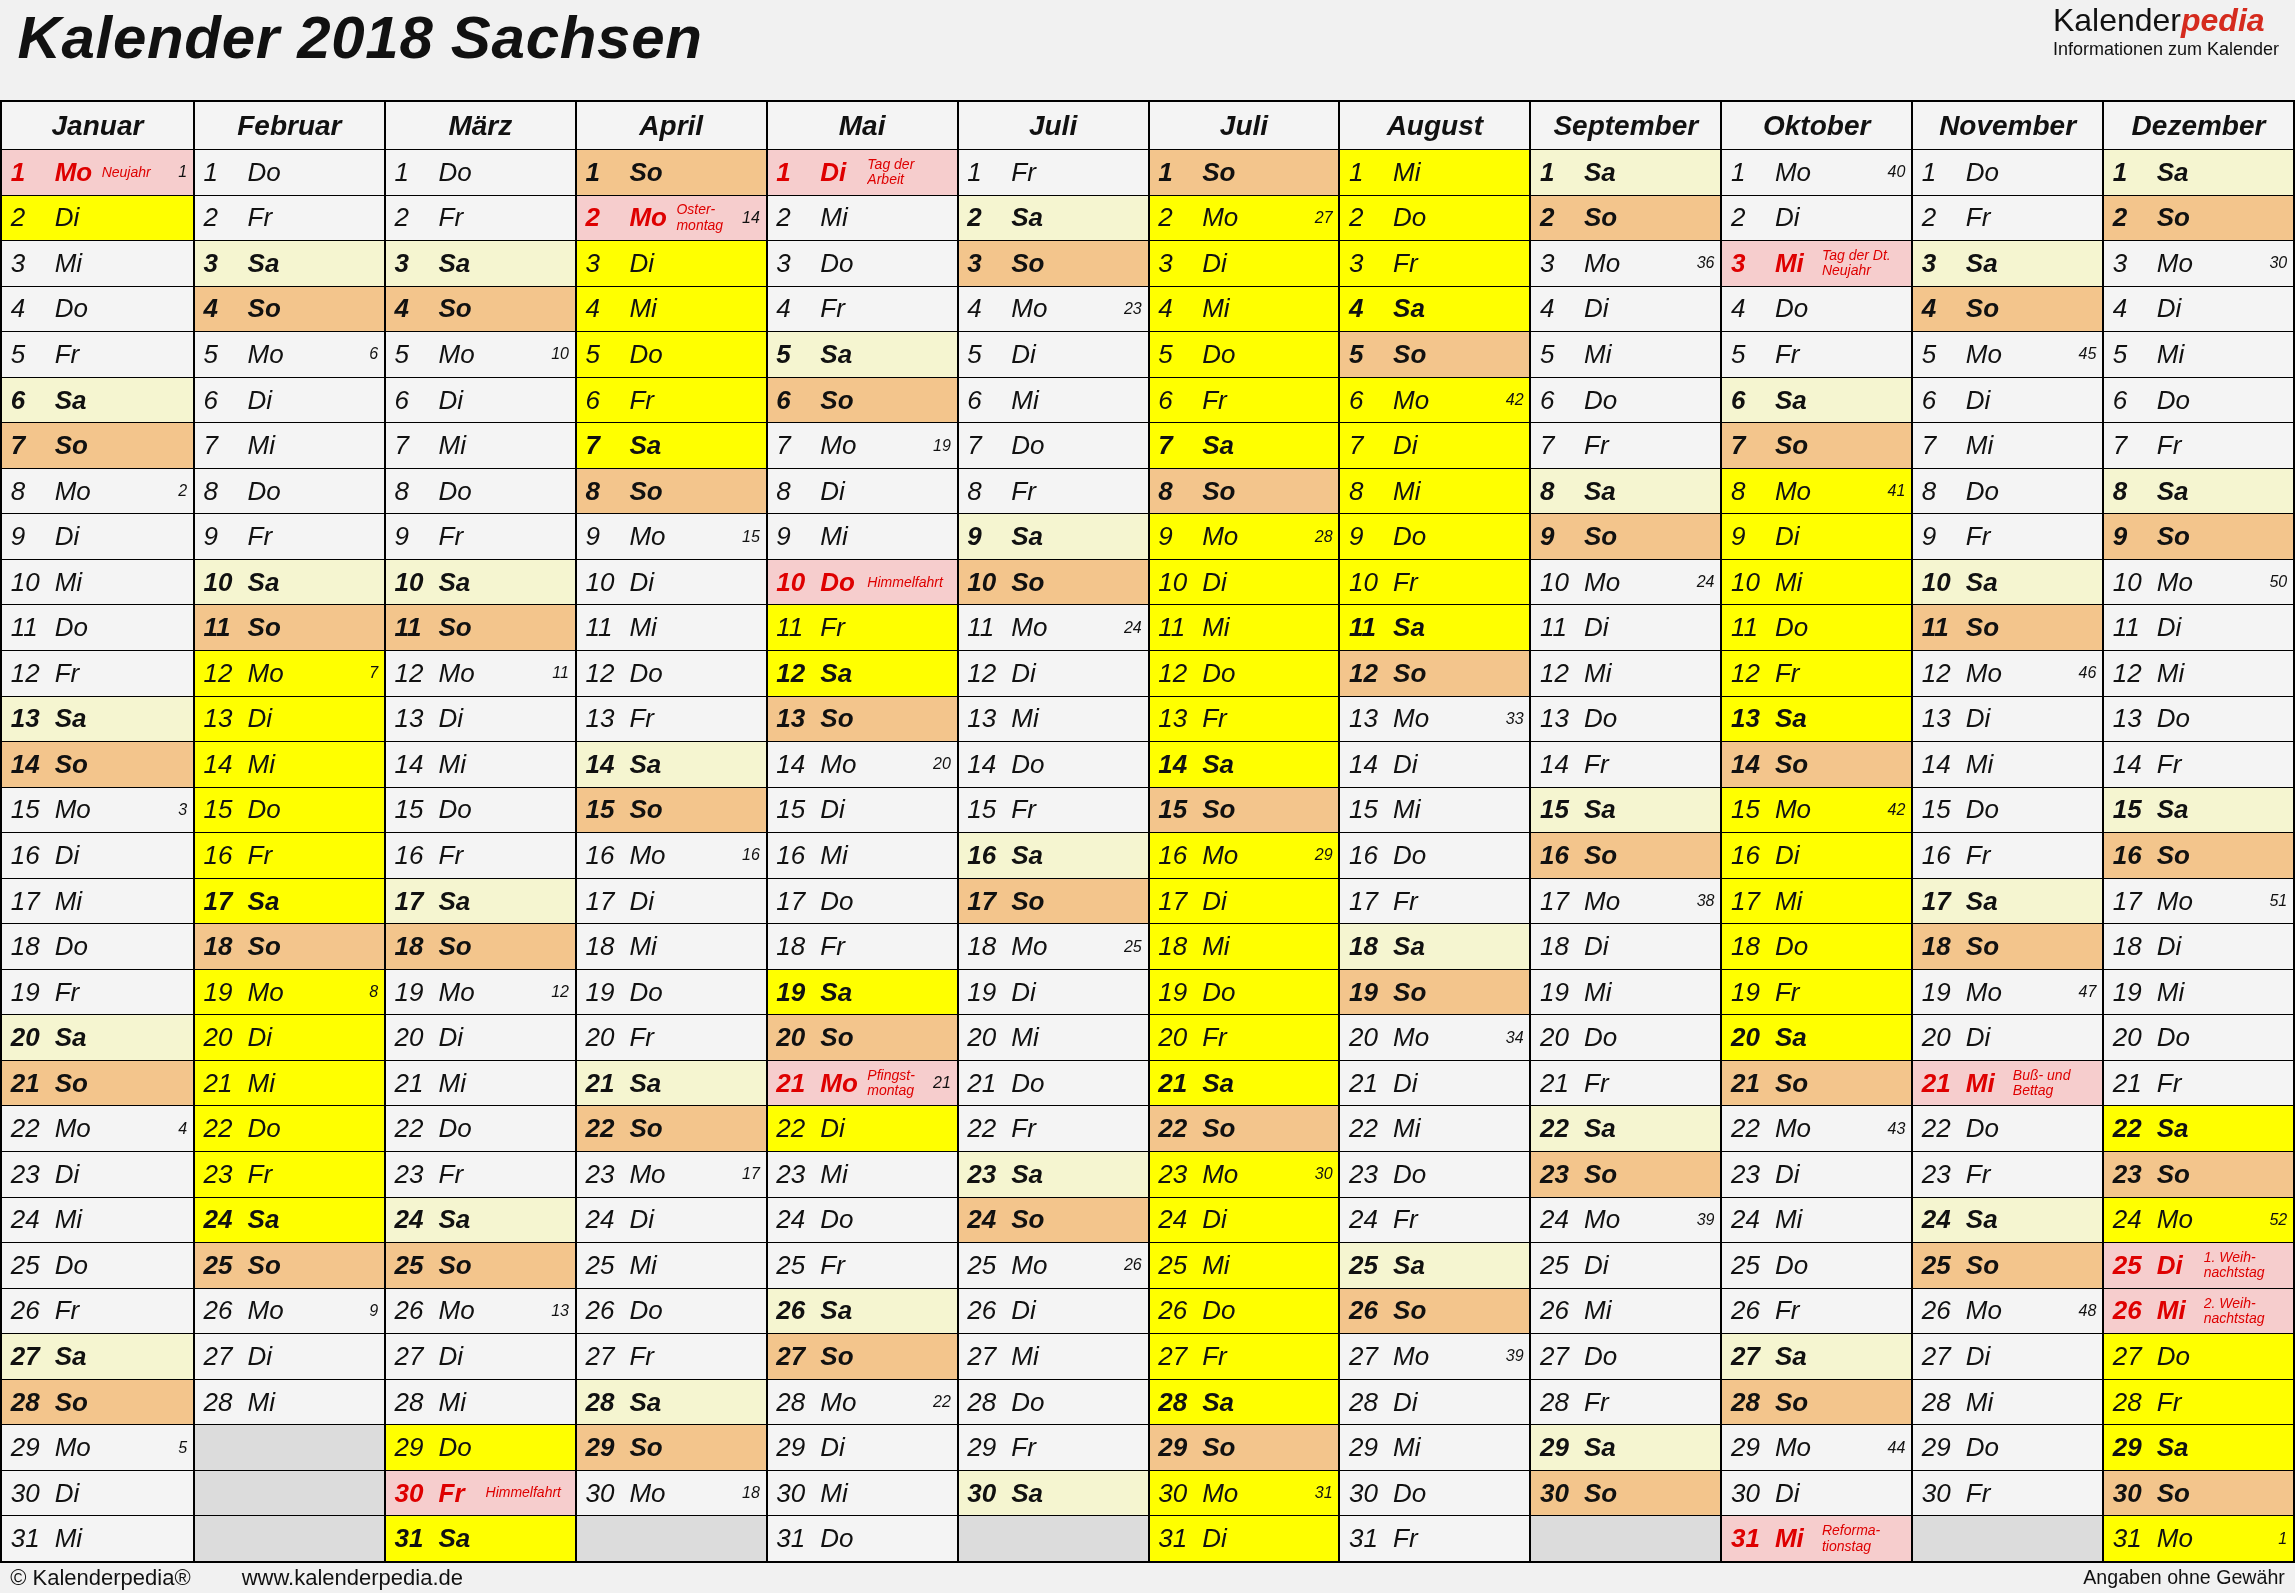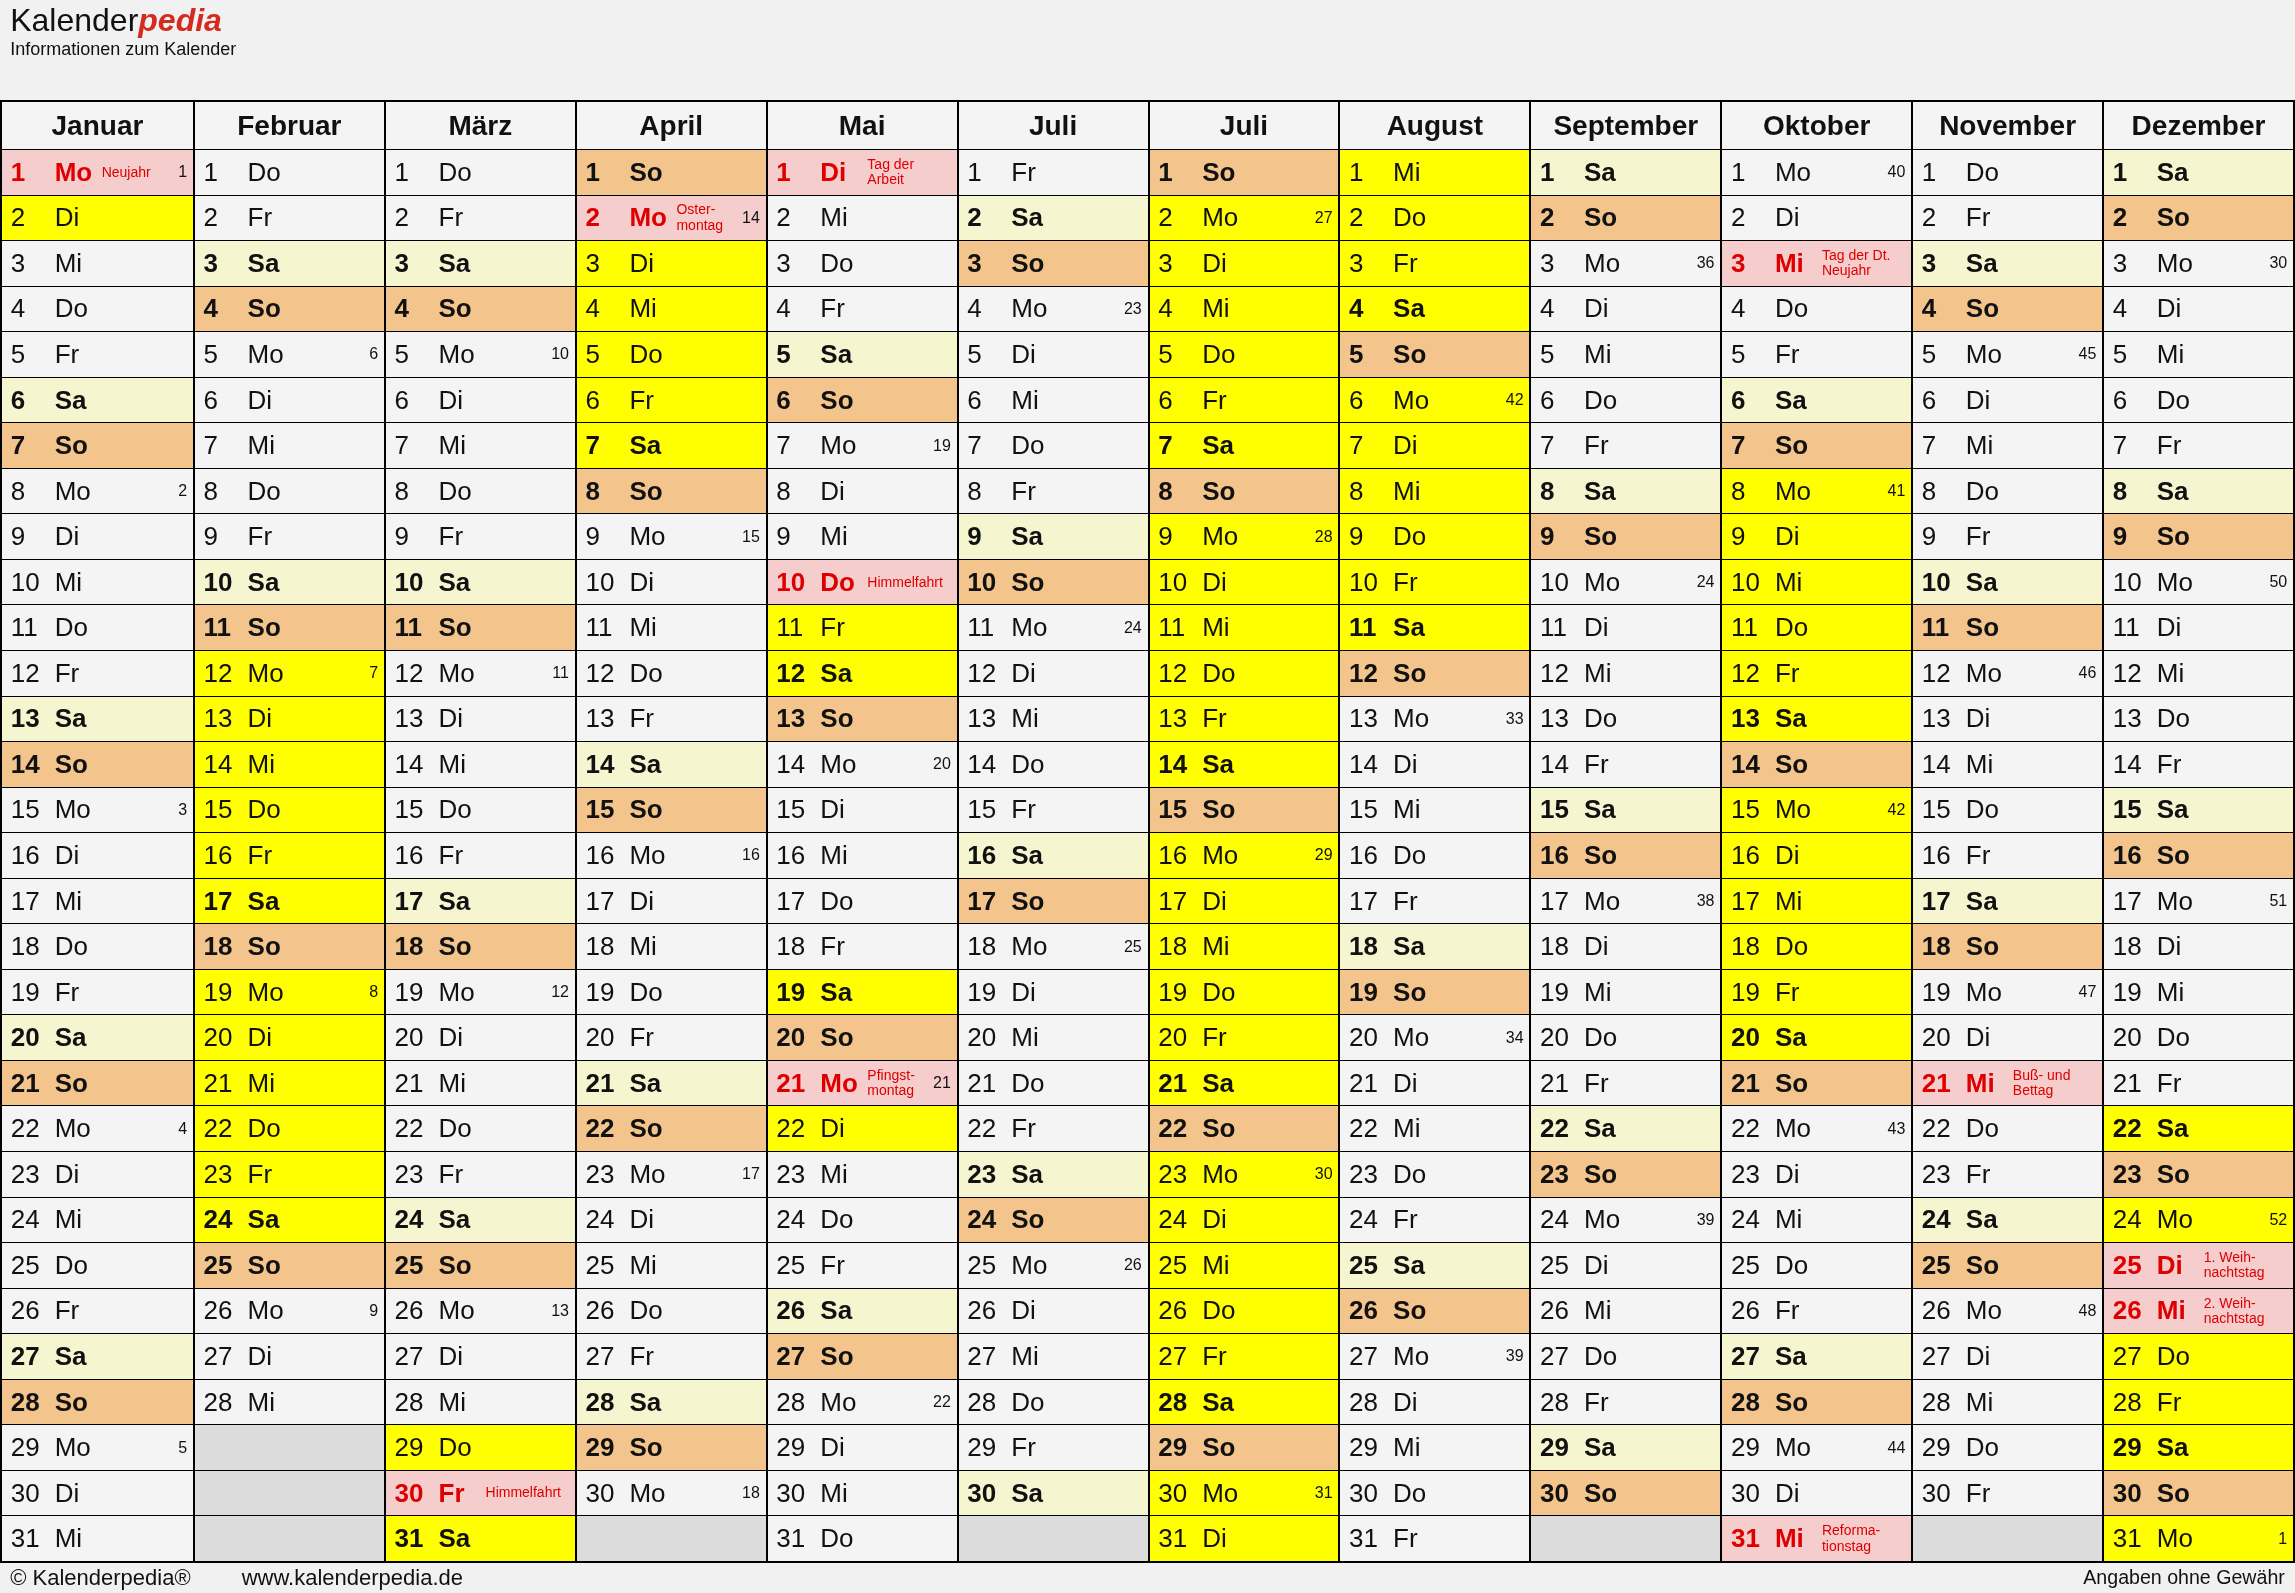--- a/index.html
+++ b/index.html
@@ -5,38 +5,39 @@
   html,body{margin:0;padding:0;}
   body{width:2295px;height:1594px;background:#F1F1F1;font-family:"Liberation Sans",sans-serif;position:relative;overflow:hidden;color:#111;}
   .top{position:absolute;left:0;top:0;width:100%;height:100px;box-sizing:border-box;display:flex;justify-content:space-between;align-items:flex-start;padding:0 10.2px;}
   .title{font-size:60px;font-weight:bold;font-style:italic;letter-spacing:0.7px;margin:2.9px 0 0 7.3px;white-space:nowrap;}
   .logo{margin-top:4.4px;margin-right:5.8px;}
   .brand{font-size:32px;line-height:1.05;white-space:nowrap;}
   .brand .kal{color:#111;}
   .brand .pedia{color:#D52B1E;font-weight:bold;font-style:italic;}
   .logo .sub{font-size:18px;margin-top:1.5px;color:#111;}
   .cal{position:absolute;left:0;top:100px;width:2295px;height:1463px;box-sizing:border-box;border:2.2px solid #000;display:grid;grid-template-columns:repeat(12,1fr);background:#F4F4F4;}
-  .month{display:flex;flex-direction:column;border-left:2.2px solid #000;min-width:0;}
+  .month{display:flex;flex-direction:column;border-left:2.2px solid #000;min-width:0;font-style:italic;}
   .month:first-child{border-left:none;}
   .mh{flex:0 0 47px;display:flex;align-items:center;justify-content:center;font-size:28px;font-weight:bold;background:#F4F4F4;}
   .dc{flex:1 1 0;display:flex;align-items:center;border-top:1.5px solid #000;padding:0 5.8px 0 8.7px;box-sizing:border-box;min-width:0;overflow:hidden;}
   .num{flex:0 0 44px;font-size:26px;}
   .wd{flex:0 0 47px;font-size:26px;}
   .bold .num,.bold .wd{font-weight:bold;}
   .hol .num,.hol .wd{color:#DE0000;font-weight:bold;}
   .note{color:#DE0000;font-size:14px;line-height:1.1;white-space:pre-line;flex:1 1 auto;overflow:hidden;}
   .wk{margin-left:auto;font-size:16px;padding-left:2.9px;}
   .footer{position:absolute;left:0;top:1562px;width:100%;height:31px;box-sizing:border-box;display:flex;align-items:center;justify-content:space-between;padding:0 10.2px;}
   .f-left{display:flex;gap:51px;align-items:center;font-size:22px;}
   .f-right{font-size:19.6px;}
 </style>
 </head>
 <body>
 
 <div class="top">
+  <div class="title">Kalender 2018 Sachsen</div>
   <div class="logo">
     <div class="brand"><span class="kal">Kalender</span><span class="pedia">pedia</span></div>
     <div class="sub">Informationen zum Kalender</div>
   </div>
 </div>
 
 <div class="cal" id="calendar-grid">
     <div class="month">
       <div class="mh">Januar</div>
       <div class="dc hol" style="background: rgb(246, 205, 205);">

